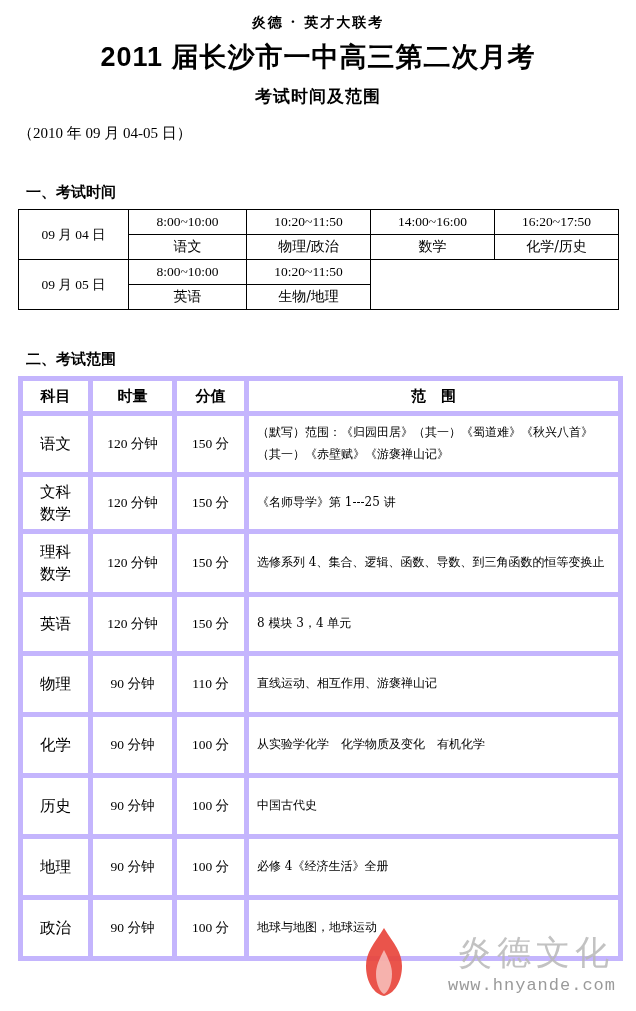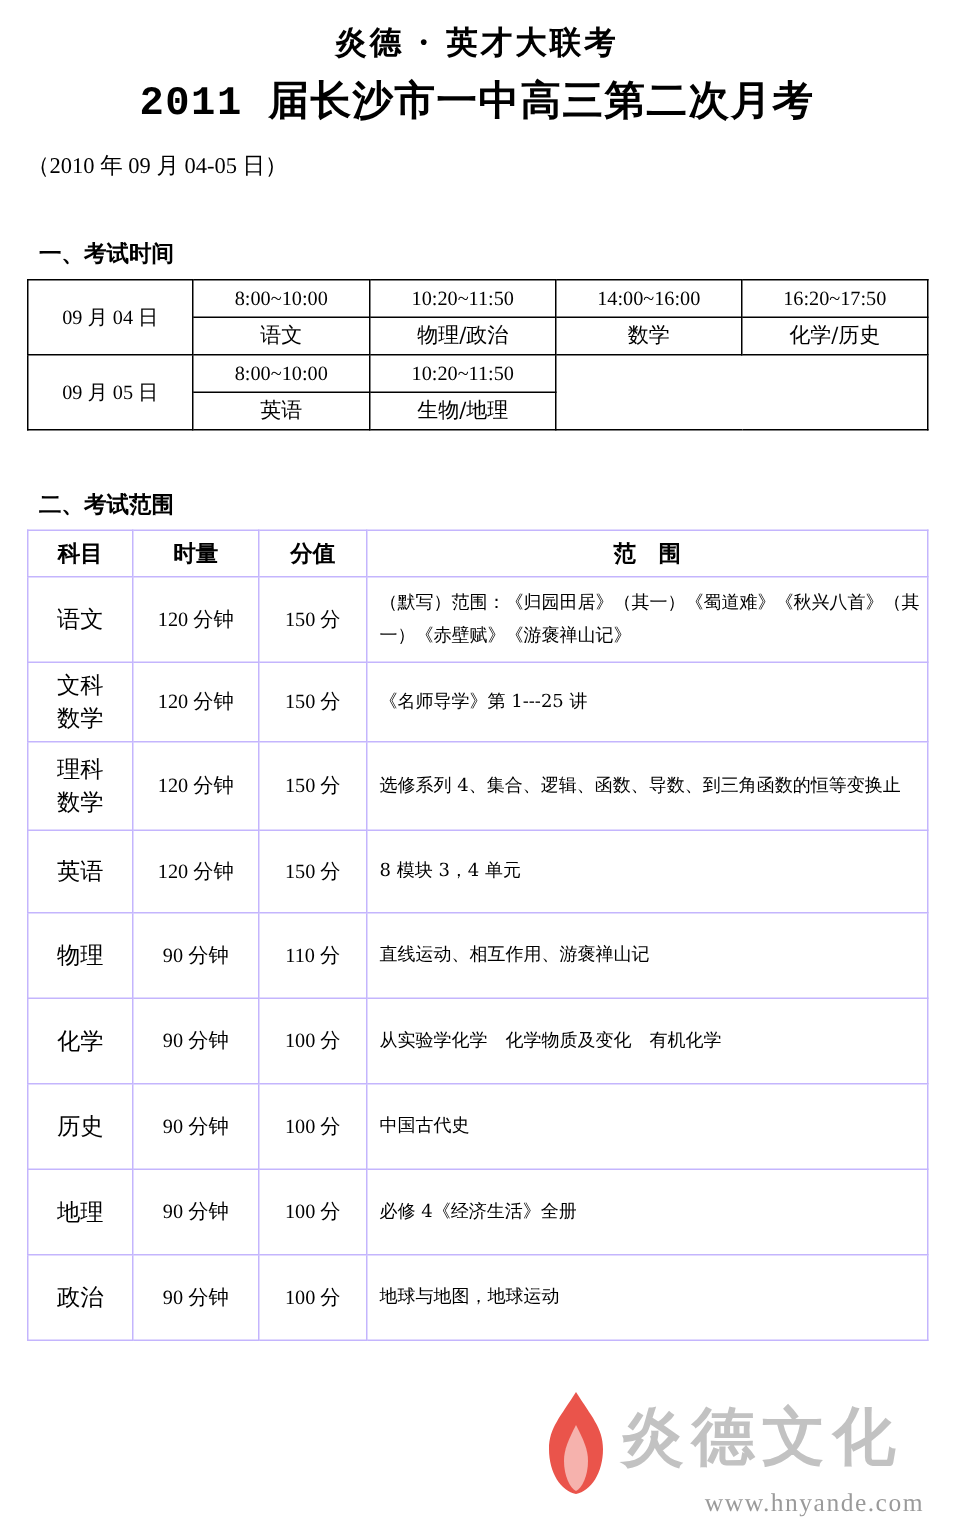--- a/index.html
+++ b/index.html
@@ -17,33 +17,33 @@
   }
   .page {
     position: relative;
     width: 636px;
     height: 1011px;
     box-sizing: border-box;
     padding: 0 18px;
   }
   .title1 {
     text-align: center;
-    font-size: 21px;
+    font-size: 14px;
     font-weight: bold;
     letter-spacing: 2px;
     margin-top: 14px;
     font-family: "DejaVu Serif", "Liberation Serif", serif;
   }
   .title2 {
     text-align: center;
     font-size: 27px;
     font-weight: bold;
     letter-spacing: 1px;
     margin-top: 7px;
-    font-family: Liberation Mono, monospace;
+    font-family: Liberation Sans, sans-serif;
   }
   .title3 {
     text-align: center;
     font-size: 17px;
     font-weight: bold;
     letter-spacing: 1px;
     margin-top: 10px;
     font-family: "DejaVu Serif", "Liberation Serif", serif;
   }
   .title4 {
@@ -75,21 +75,21 @@
     padding: 1px 2px;
     font-family: "Liberation Serif", serif;
   }
   table.t-time td.cn {
     font-family: "DejaVu Serif", "Liberation Serif", serif;
     font-size: 14px;
   }
   td.blank { border: 1px solid #000; border-left: 1px solid #000; }
 
   table.t-scope td {
-    border: 1px solid #c4b5fd;
+    border: 5px solid #c4b5fd;
     font-size: 14px;
     padding: 3px 2px;
     vertical-align: middle;
     font-family: "DejaVu Serif", "Liberation Serif", serif;
   }
   table.t-scope td.hdr {
     text-align: center;
     font-weight: bold;
     font-size: 15px;
     height: 24px;
@@ -114,53 +114,54 @@
   .watermark {
     position: absolute;
     right: 18px;
     bottom: 16px;
     width: 270px;
     height: 85px;
     pointer-events: none;
   }
   .wm-text {
     position: absolute;
-    right: 16px;
+    right: 4px;
     top: 6px;
-    font-size: 42px;
-    font-weight: bold;
+    font-size: 34px;
+    font-weight: normal;
     color: #b8b8b8;
     letter-spacing: 5px;
     font-family: "DejaVu Serif", "Liberation Serif", serif;
     opacity: 0.85;
   }
   .wm-url {
     position: absolute;
     right: 2px;
-    top: 68px;
+    top: 52px;
     font-size: 17px;
     color: #9a9a9a;
     letter-spacing: 1px;
-    font-family: Liberation Serif, serif;
+    font-family: Liberation Mono, monospace;
   }
   .wm-flame {
     position: absolute;
     left: 6px;
     top: 2px;
     width: 60px;
     height: 72px;
   }
 </style>
 </head>
 <body>
 
 <div class="page">
 
   <div class="title1">炎德 · 英才大联考</div>
   <div class="title2">2011 届长沙市一中高三第二次月考</div>
+  <div class="title3">考试时间及范围</div>
   <div class="title4">（2010 年 09 月 04-05 日）</div>
 
   <div class="section-head">一、考试时间</div>
 
   <table class="t-time">
     <colgroup>
       <col style="width:110px">
       <col style="width:118px">
       <col style="width:124px">
       <col style="width:124px">

